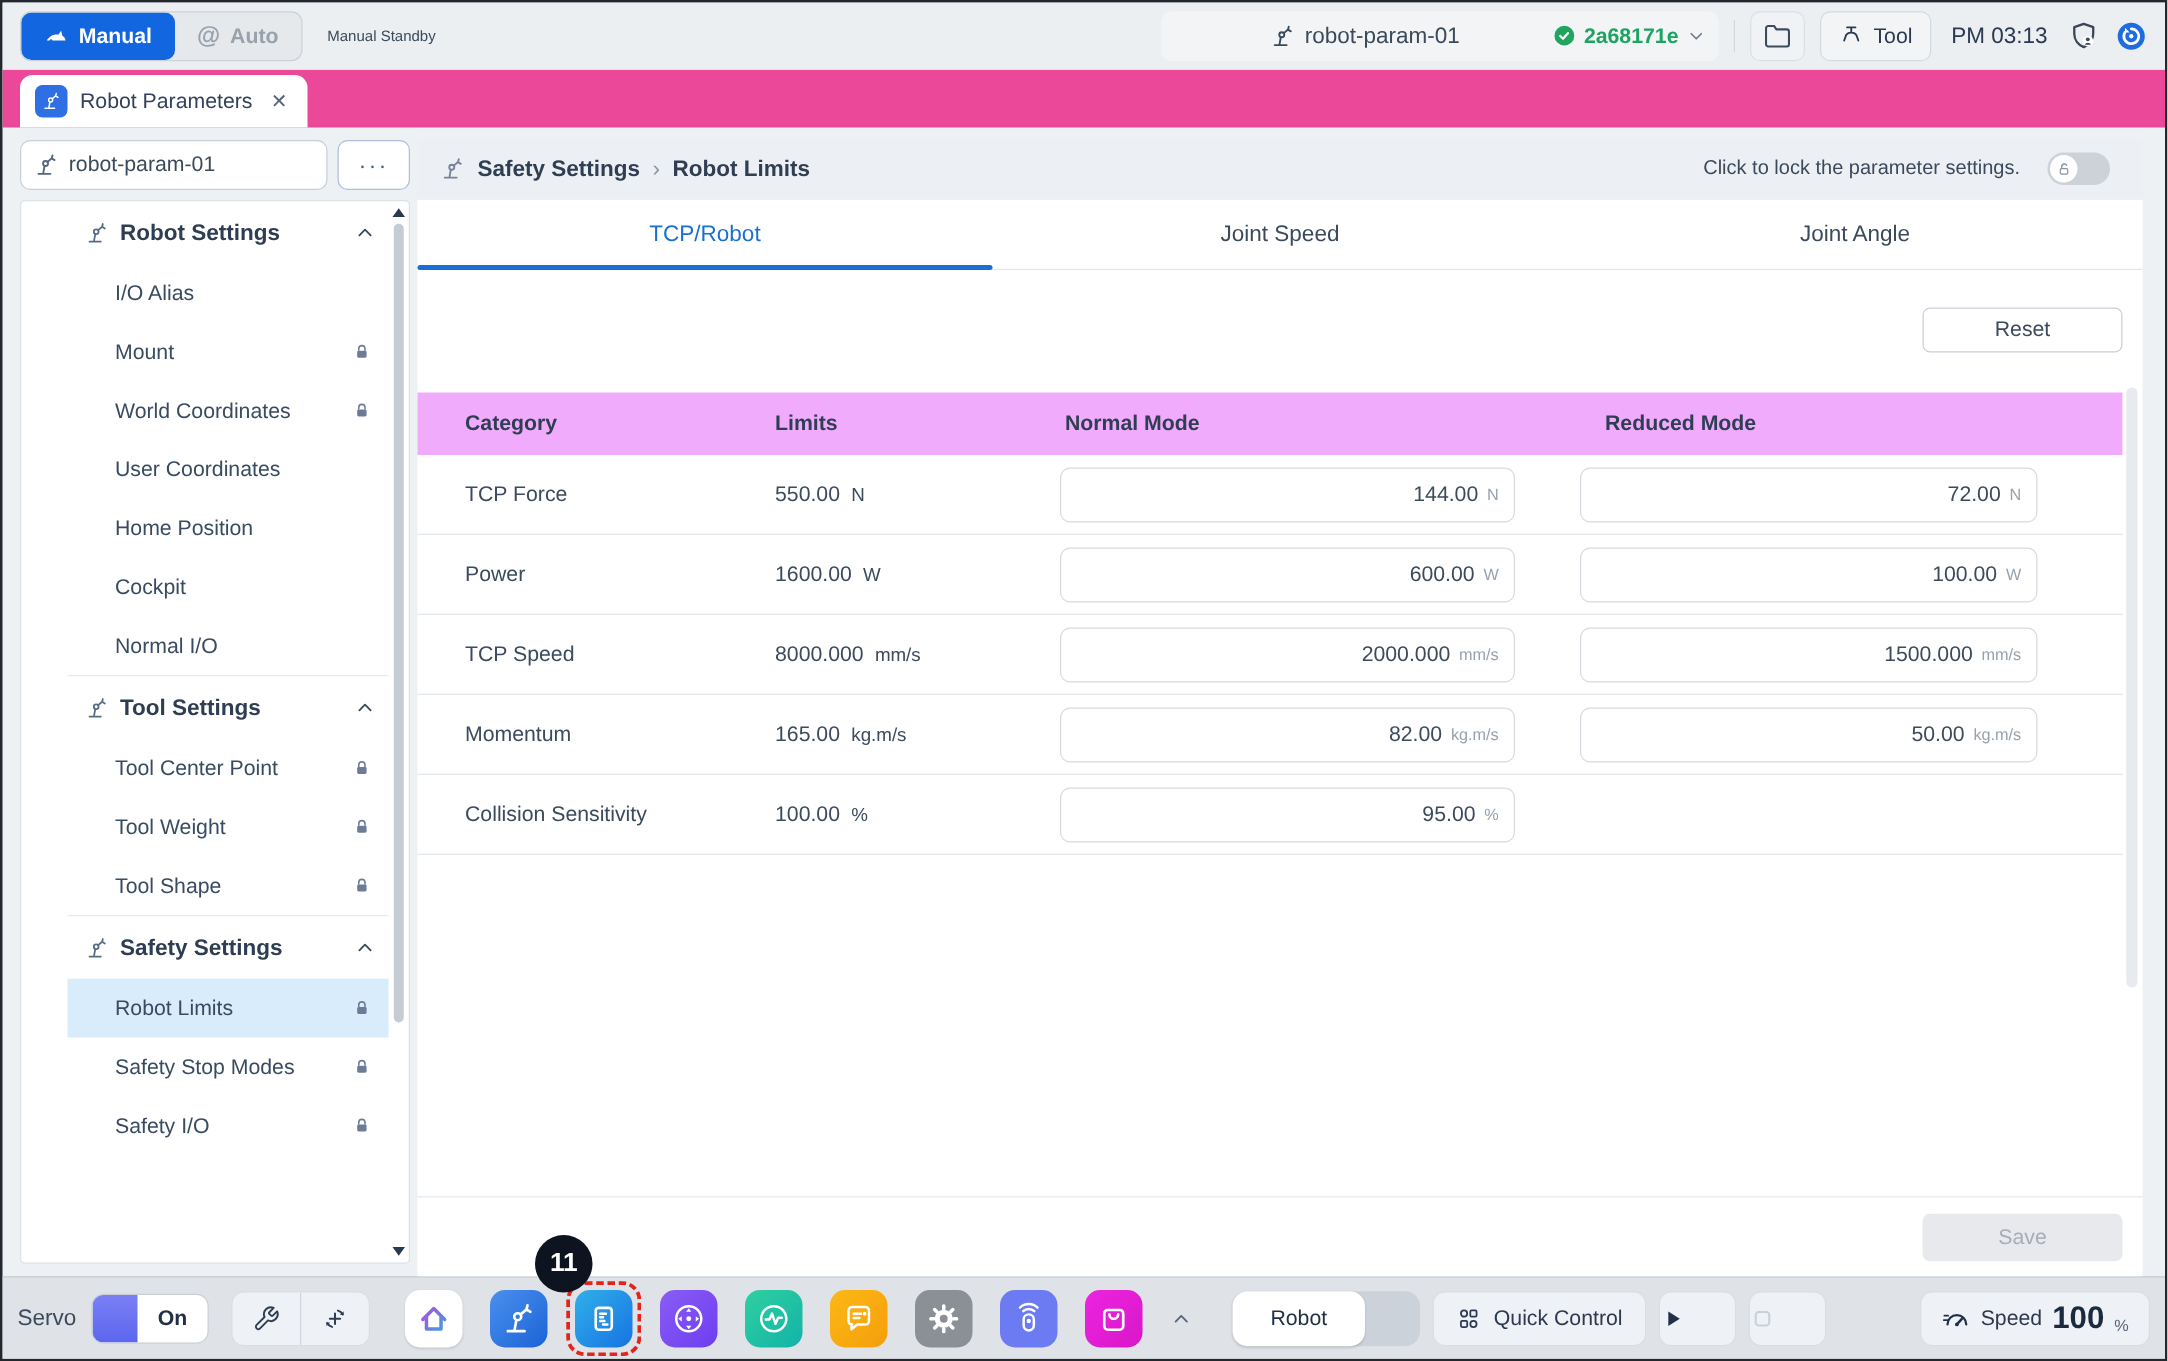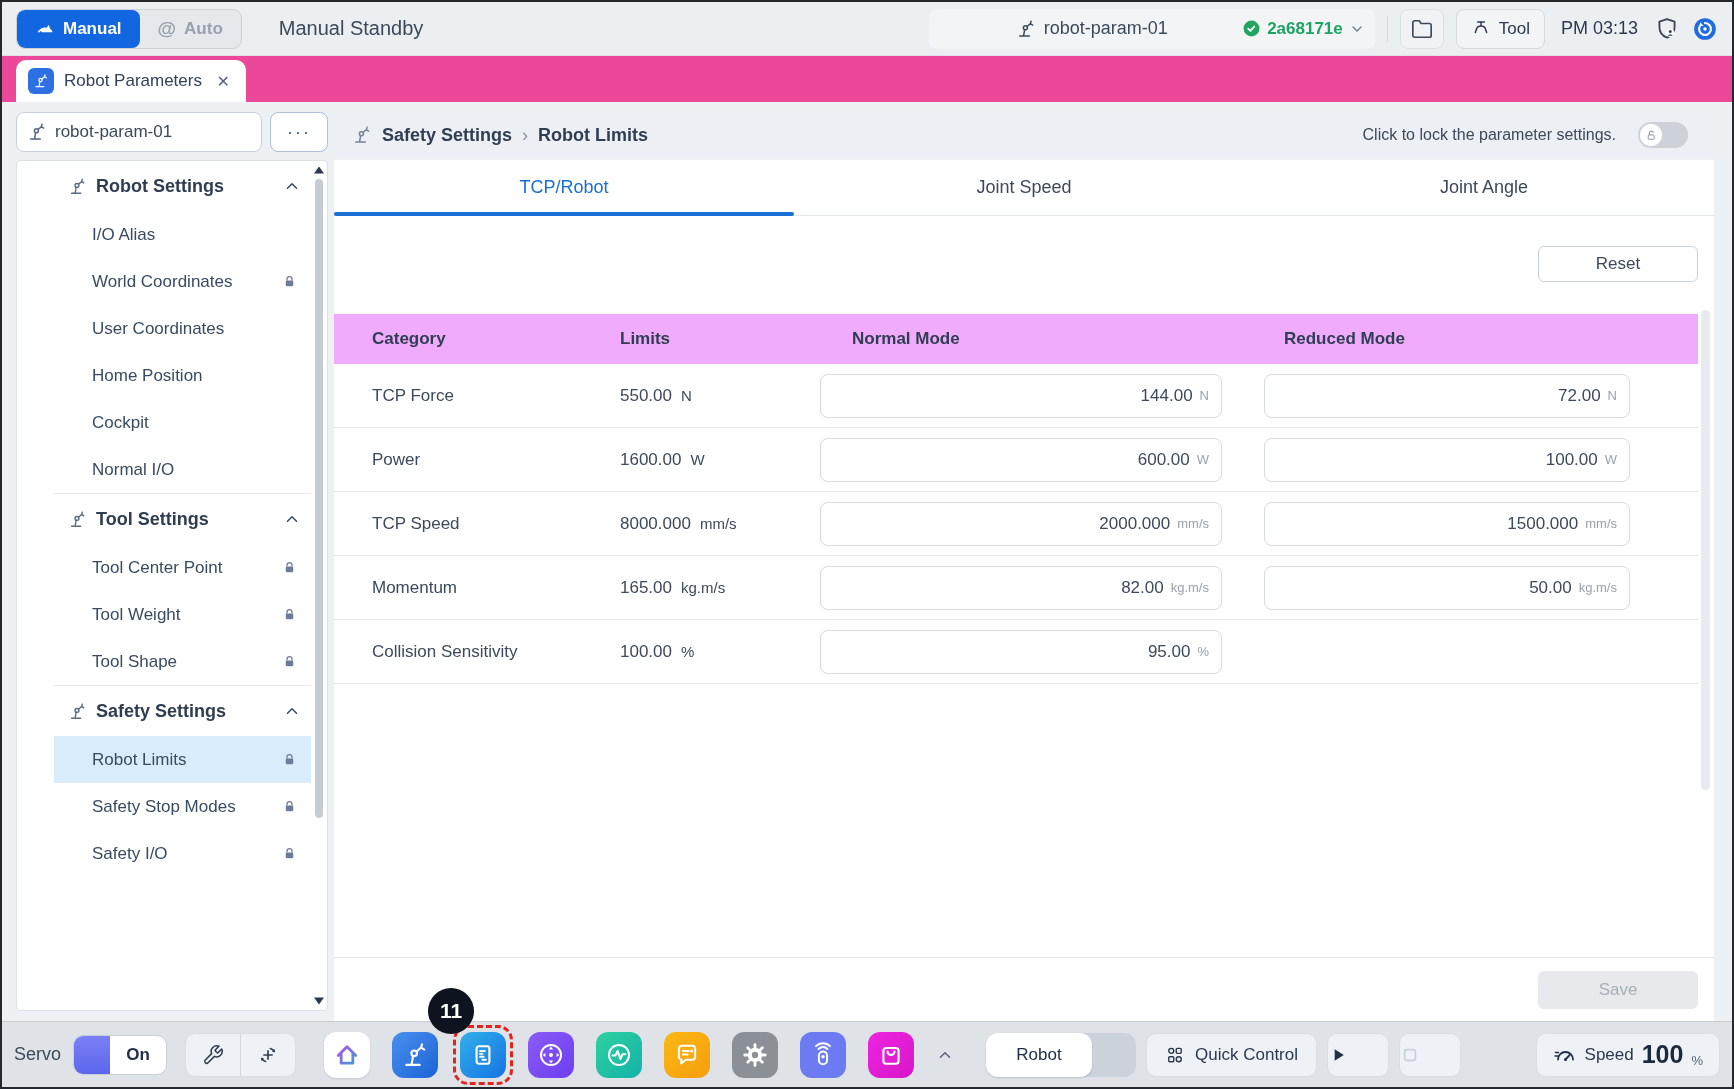--- a/index.html
+++ b/index.html
@@ -15,21 +15,21 @@
        display:flex; flex-direction:column; overflow:hidden; position:relative;}
   svg{display:block;}
 
   
   .topbar{height:54px; background:var(--bar); display:flex; align-items:center; padding:0 14px; gap:12px; border-bottom:1px solid #dfe3e8; flex:0 0 54px;}
   .mode-switch{display:flex; height:40px; border:1px solid #ccd2d8; border-radius:9px; overflow:hidden; background:#e6e9ec;}
   .mode-btn{display:flex; align-items:center; gap:8px; padding:0 18px; font-size:17px; font-weight:700; cursor:pointer;}
   .mode-manual{background:var(--mode-blue); color:#fff; border-radius:8px;}
   .mode-auto{color:#98a2ad;}
   .mode-auto .at{font-size:19px; font-weight:700;}
-  .standby{font-size:20px; color:#3b4a5a; margin-left:25px;}
+  .standby{font-size:12px; color:#3b4a5a; margin-left:8px;}
   .top-center-spacer{flex:1;}
   .param-pill{position:relative; width:446px; height:40px; background:#f2f4f6; border-radius:8px;}
   .param-pill .pname{position:absolute; left:0; right:120px; top:0; bottom:0; display:flex; align-items:center; justify-content:center; gap:8px; font-size:18px; color:#3b4a5a;}
   .param-pill .commit{position:absolute; right:10px; top:0; bottom:0; display:flex; align-items:center; gap:6px;}
   .commit-id{font-size:17px; color:var(--green); font-weight:600;}
   .tb-divider{width:1px; height:26px; background:#d3d8dd;}
   .icon-btn{height:40px; min-width:44px; display:flex; align-items:center; justify-content:center; background:#f0f2f5; border:1px solid #dbe0e5; border-radius:8px; cursor:pointer;}
   .tool-btn{height:40px; display:flex; align-items:center; gap:8px; padding:0 14px; background:#f2f4f6; border:1px solid #d5dade; border-radius:8px; font-size:17px; color:#2b3a50; cursor:pointer;}
   .time{font-size:18px; color:#2b3a50; margin:0 4px; white-space:nowrap;}
   .bare-ic{display:flex; align-items:center; justify-content:center; cursor:pointer;}
@@ -79,21 +79,21 @@
   .btn-reset{width:160px; height:36px; background:#fff; border:1px solid #c9d1d9; border-radius:6px; font-size:17px; color:#3c4a5c; cursor:pointer; font-family:inherit;}
 
   .tbl{margin:6px 16px 0 0;}
   .t-head{display:grid; grid-template-columns:230px 210px 390px 1fr; height:50px; background:#f0abfc; align-items:center; font-size:17px; font-weight:700; color:#2f3e52;}
   .t-head .h1{padding-left:38px;} .t-head .h2{padding-left:56px;} .t-head .h3{padding-left:78px;} .t-head .h4{padding-left:120px;}
   .t-row{display:grid; grid-template-columns:230px 210px 390px 1fr; height:64px; align-items:center; border-bottom:1px solid var(--line); font-size:17px; color:#3b4a5c;}
   .c-cat{padding-left:38px;}
   .c-lim{padding-left:56px; display:flex; align-items:baseline; gap:9px;}
   .lim-unit{font-size:15px;}
   .val-input{height:44px; border:1px solid #d6dbe2; border-radius:8px; background:#fff; display:flex; align-items:center; justify-content:flex-end; gap:7px; padding-right:12px; cursor:text;}
-  .c-normal .val-input{margin-left:46px; width:402px;}
+  .c-normal .val-input{margin-left:74px; width:364px;}
   .c-reduced .val-input{margin-left:100px; width:366px;}
   .iv{font-size:17px; color:#3c4a5c;}
   .iu{font-size:13px; color:#98a1ae;}
 
   .save-row{margin-top:auto; border-top:1px solid var(--line); height:64px; flex:0 0 64px; display:flex; align-items:center; justify-content:flex-end; padding-right:16px;}
   .btn-save{width:160px; height:38px; background:#e7e9ec; border:none; border-radius:6px; font-size:17px; color:#a7aeb8; font-family:inherit; cursor:pointer;}
   .m-scroll{position:absolute; top:150px; right:4px; width:9px; height:480px; background:#e7eaee; border-radius:5px;}
 
   
   .dock{height:66px; flex:0 0 66px; background:#dfe3e7; border-top:1px solid #c6ccd2; display:flex; align-items:center; padding:0 12px; gap:10px;}
@@ -256,20 +256,26 @@
       <svg width="18" height="18" viewBox="0 0 24 24" style="color:#3b4a5c">
                   <use href="#sym-chev-up"></use>
                 </svg>
     </div>
     <div class="nav-items">
   <div class="nav-item">
     <span>I/O Alias</span>
 
   </div>
 
+  <div class="nav-item">
+    <span>Mount</span>
+    <svg class="lock-icon" width="15" height="15" viewBox="0 0 24 24">
+                    <use href="#sym-lock"></use>
+                  </svg>
+  </div>
 
   <div class="nav-item">
     <span>World Coordinates</span>
     <svg class="lock-icon" width="15" height="15" viewBox="0 0 24 24">
                     <use href="#sym-lock"></use>
                   </svg>
   </div>
 
   <div class="nav-item">
     <span>User Coordinates</span>

